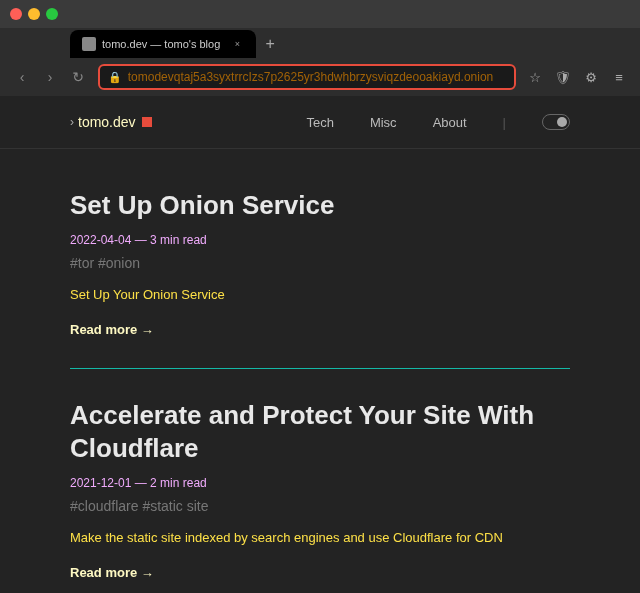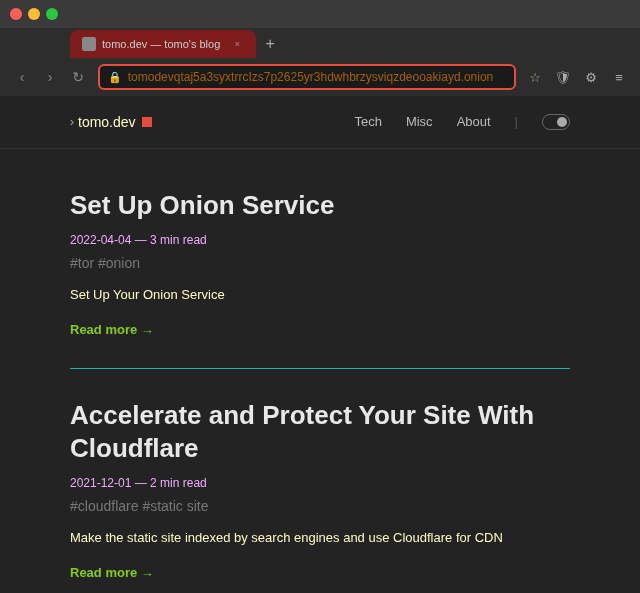--- a/index.html
+++ b/index.html
@@ -37,21 +37,21 @@
     .traffic-light.maximize { background: #28c840; }
 
     .tab-bar {
       display: flex;
       align-items: center;
       padding: 0 70px;
       height: 32px;
     }
 
     .tab {
-      background: #7f1d1d;
+      background: #000000;
       border-radius: 8px 8px 0 0;
       padding: 0 12px;
       height: 28px;
       display: flex;
       align-items: center;
       gap: 6px;
       font-size: 11px;
       color: #ccc;
       max-width: 200px;
     }
@@ -190,21 +190,22 @@
     .logo-accent {
       width: 10px;
       height: 10px;
       background: #e74c3c;
       display: inline-block;
       margin-left: 2px;
     }
 
     .site-nav {
       display: flex;
-      gap: 24px;
+      align-items: center;
+      gap: 36px;
     }
 
     .nav-link {
       color: #bbb;
       font-size: 13px;
       text-decoration: none;
       cursor: pointer;
     }
 
     .nav-divider {
@@ -260,29 +261,29 @@
     }
 
     .post-tags {
       font-size: 14px;
       color: #777;
       margin-bottom: 14px;
     }
 
     .post-excerpt {
       font-size: 13px;
-      color: #fef9c3;
+      color: #fde047;
       line-height: 1.6;
       margin-bottom: 14px;
     }
 
     .read-more {
       font-size: 13px;
       font-weight: 600;
-      color: #84cc16;
+      color: #fef9c3;
       text-decoration: none;
       cursor: pointer;
       display: inline-flex;
       align-items: center;
       gap: 4px;
     }
   </style>
 </head>
 <body>
 

